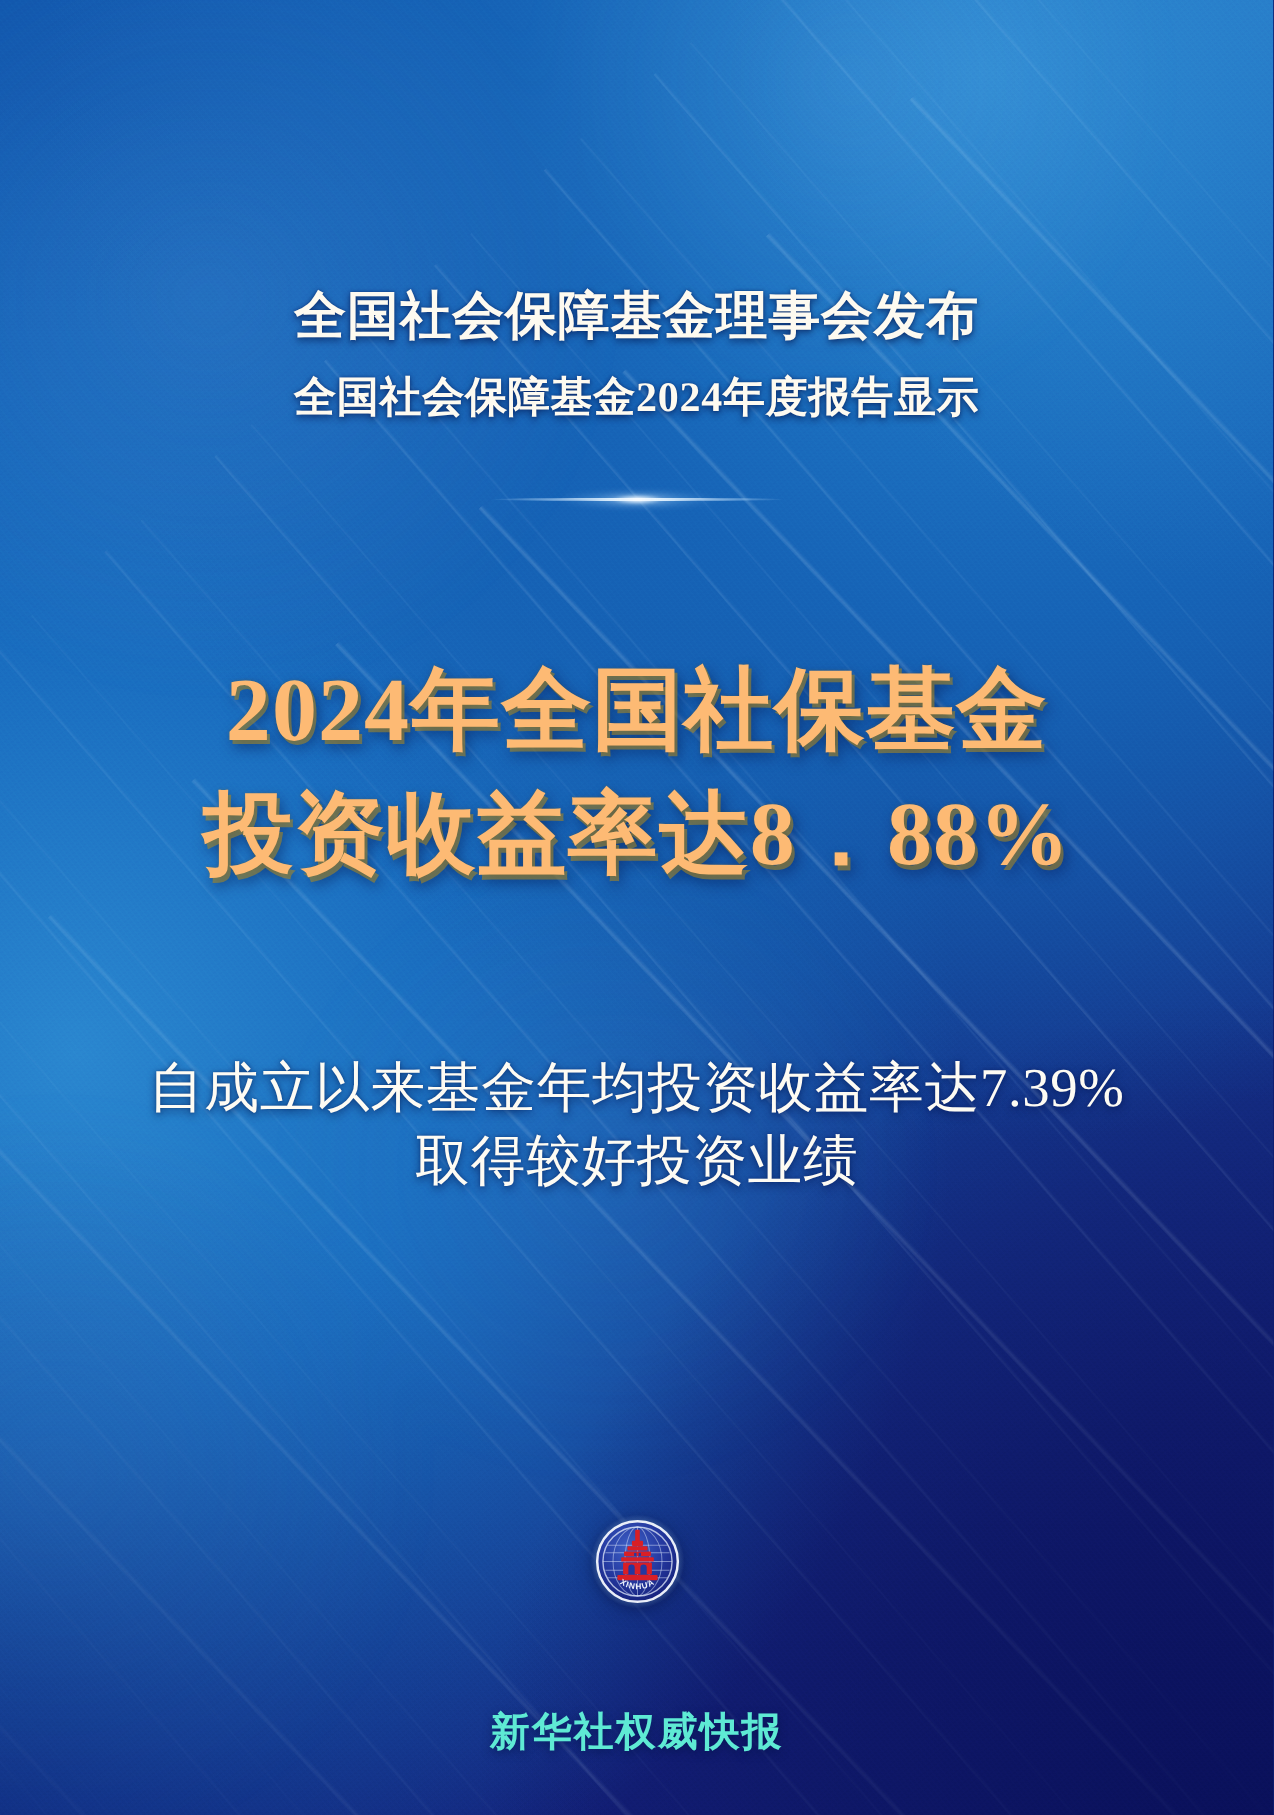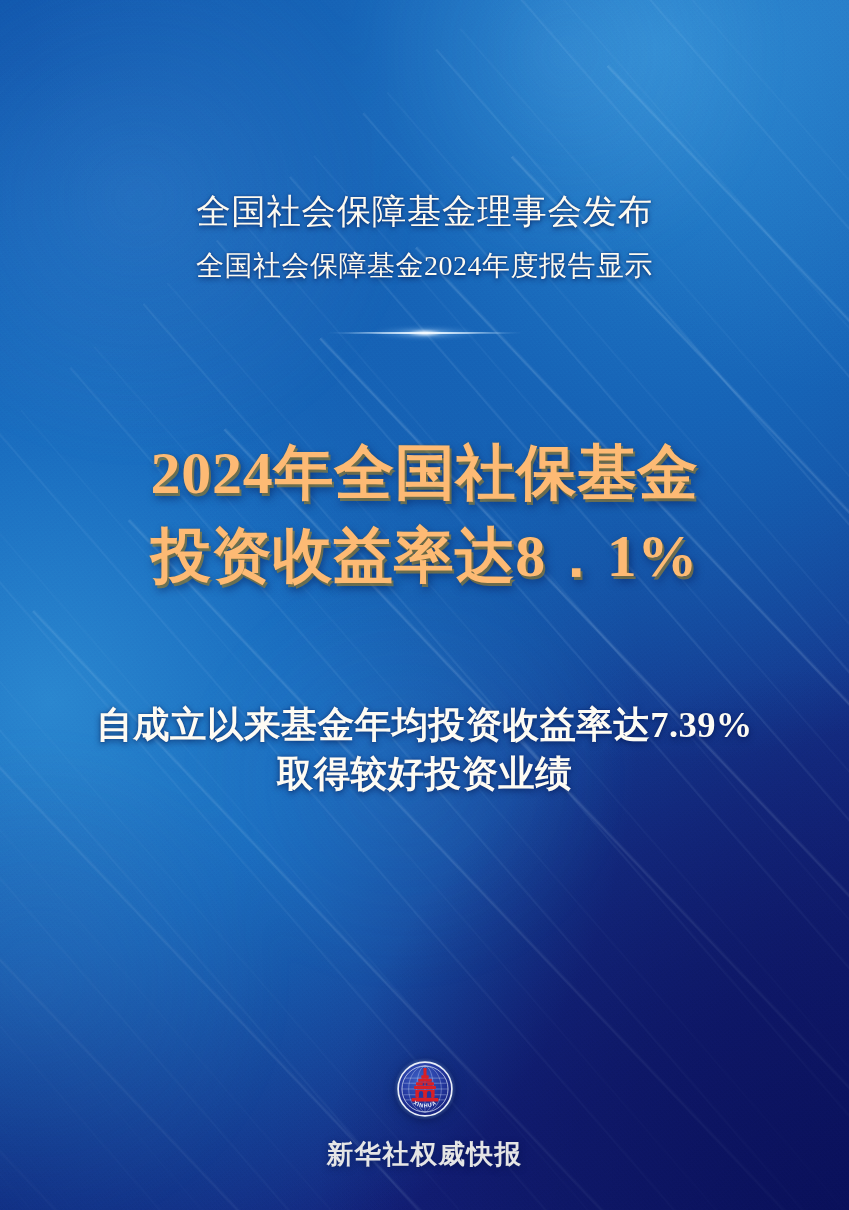--- a/index.html
+++ b/index.html
@@ -114,21 +114,21 @@
     position:relative;
     z-index:5;
     width:100%; height:100%;
     text-align:center;
   }
 
   
   .header { position:absolute; left:0; right:0; top:189px; }
   .header-line {
     color:#fdfaf0;
-    font-weight:normal;
+    font-weight:bold;
     letter-spacing:.018em;
     line-height:1.30;
     text-shadow:
        0 2px 5px rgba(3,16,70,.62),
        0 0 2px rgba(10,30,96,.55);
   }
   .header-line.l1 { font-size:34.5px; margin-bottom:14px; }
   .header-line.l2 { font-size:28px; }
 
   
@@ -182,21 +182,21 @@
        2px 3px 0   rgba(176,138,26,.55),
        3px 5px 9px rgba(4,18,76,.55),
        0 0 2px rgba(130,100,14,.35);
   }
   .headline-line.h2 { margin-top:6px; }
 
   
   .body-block { position:absolute; left:0; right:0; top:700px; }
   .body-line {
     color:#fdfbf3;
-    font-weight:bold;
+    font-weight:normal;
     letter-spacing:.012em;
     line-height:1.35;
     text-shadow:
        0 2px 6px rgba(3,16,70,.60),
        0 0 2px  rgba(10,30,96,.5);
   }
   .body-line.b1 { font-size:36.5px; }
   .body-line.b2 { font-size:36.5px; }
 
   
@@ -204,25 +204,26 @@
     position:absolute; left:0; right:0; bottom:38px;
     display:flex; flex-direction:column;
     align-items:center; justify-content:flex-end;
   }
   .logo {
     width:64px; height:64px;
     margin-bottom:15px;
     filter:drop-shadow(0 2px 6px rgba(3,14,66,.7));
   }
   .footer-text {
-    color:#e5e5e5;
+    color:#5eead4;
     font-weight:bold;
     font-size:26.5px;
     letter-spacing:.055em;
     text-shadow:0 2px 6px rgba(3,16,70,.6);
+    margin-top:48px;
   }
 </style>
 </head>
 <body>
 
 <div id="poster">
 
   <div class="bg-base"></div>
   <div class="bg-clouds"></div>
   <div class="bg-streaks"></div>
@@ -238,21 +239,21 @@
     </div>
 
     <div class="flare">
       <div class="glow"></div>
       <div class="core"></div>
       <div class="hot"></div>
     </div>
 
     <div class="headline">
       <div class="headline-line h1">2024年全国社保基金</div>
-      <div class="headline-line h2">投资收益率达8．1%</div>
+      <div class="headline-line h2">投资收益率达8．88%</div>
     </div>
 
     <div class="body-block">
       <div class="body-line b1">自成立以来基金年均投资收益率达7.39%</div>
       <div class="body-line b2">取得较好投资业绩</div>
     </div>
 
     <div class="footer">
 
       <svg class="logo" viewBox="0 0 100 100">

